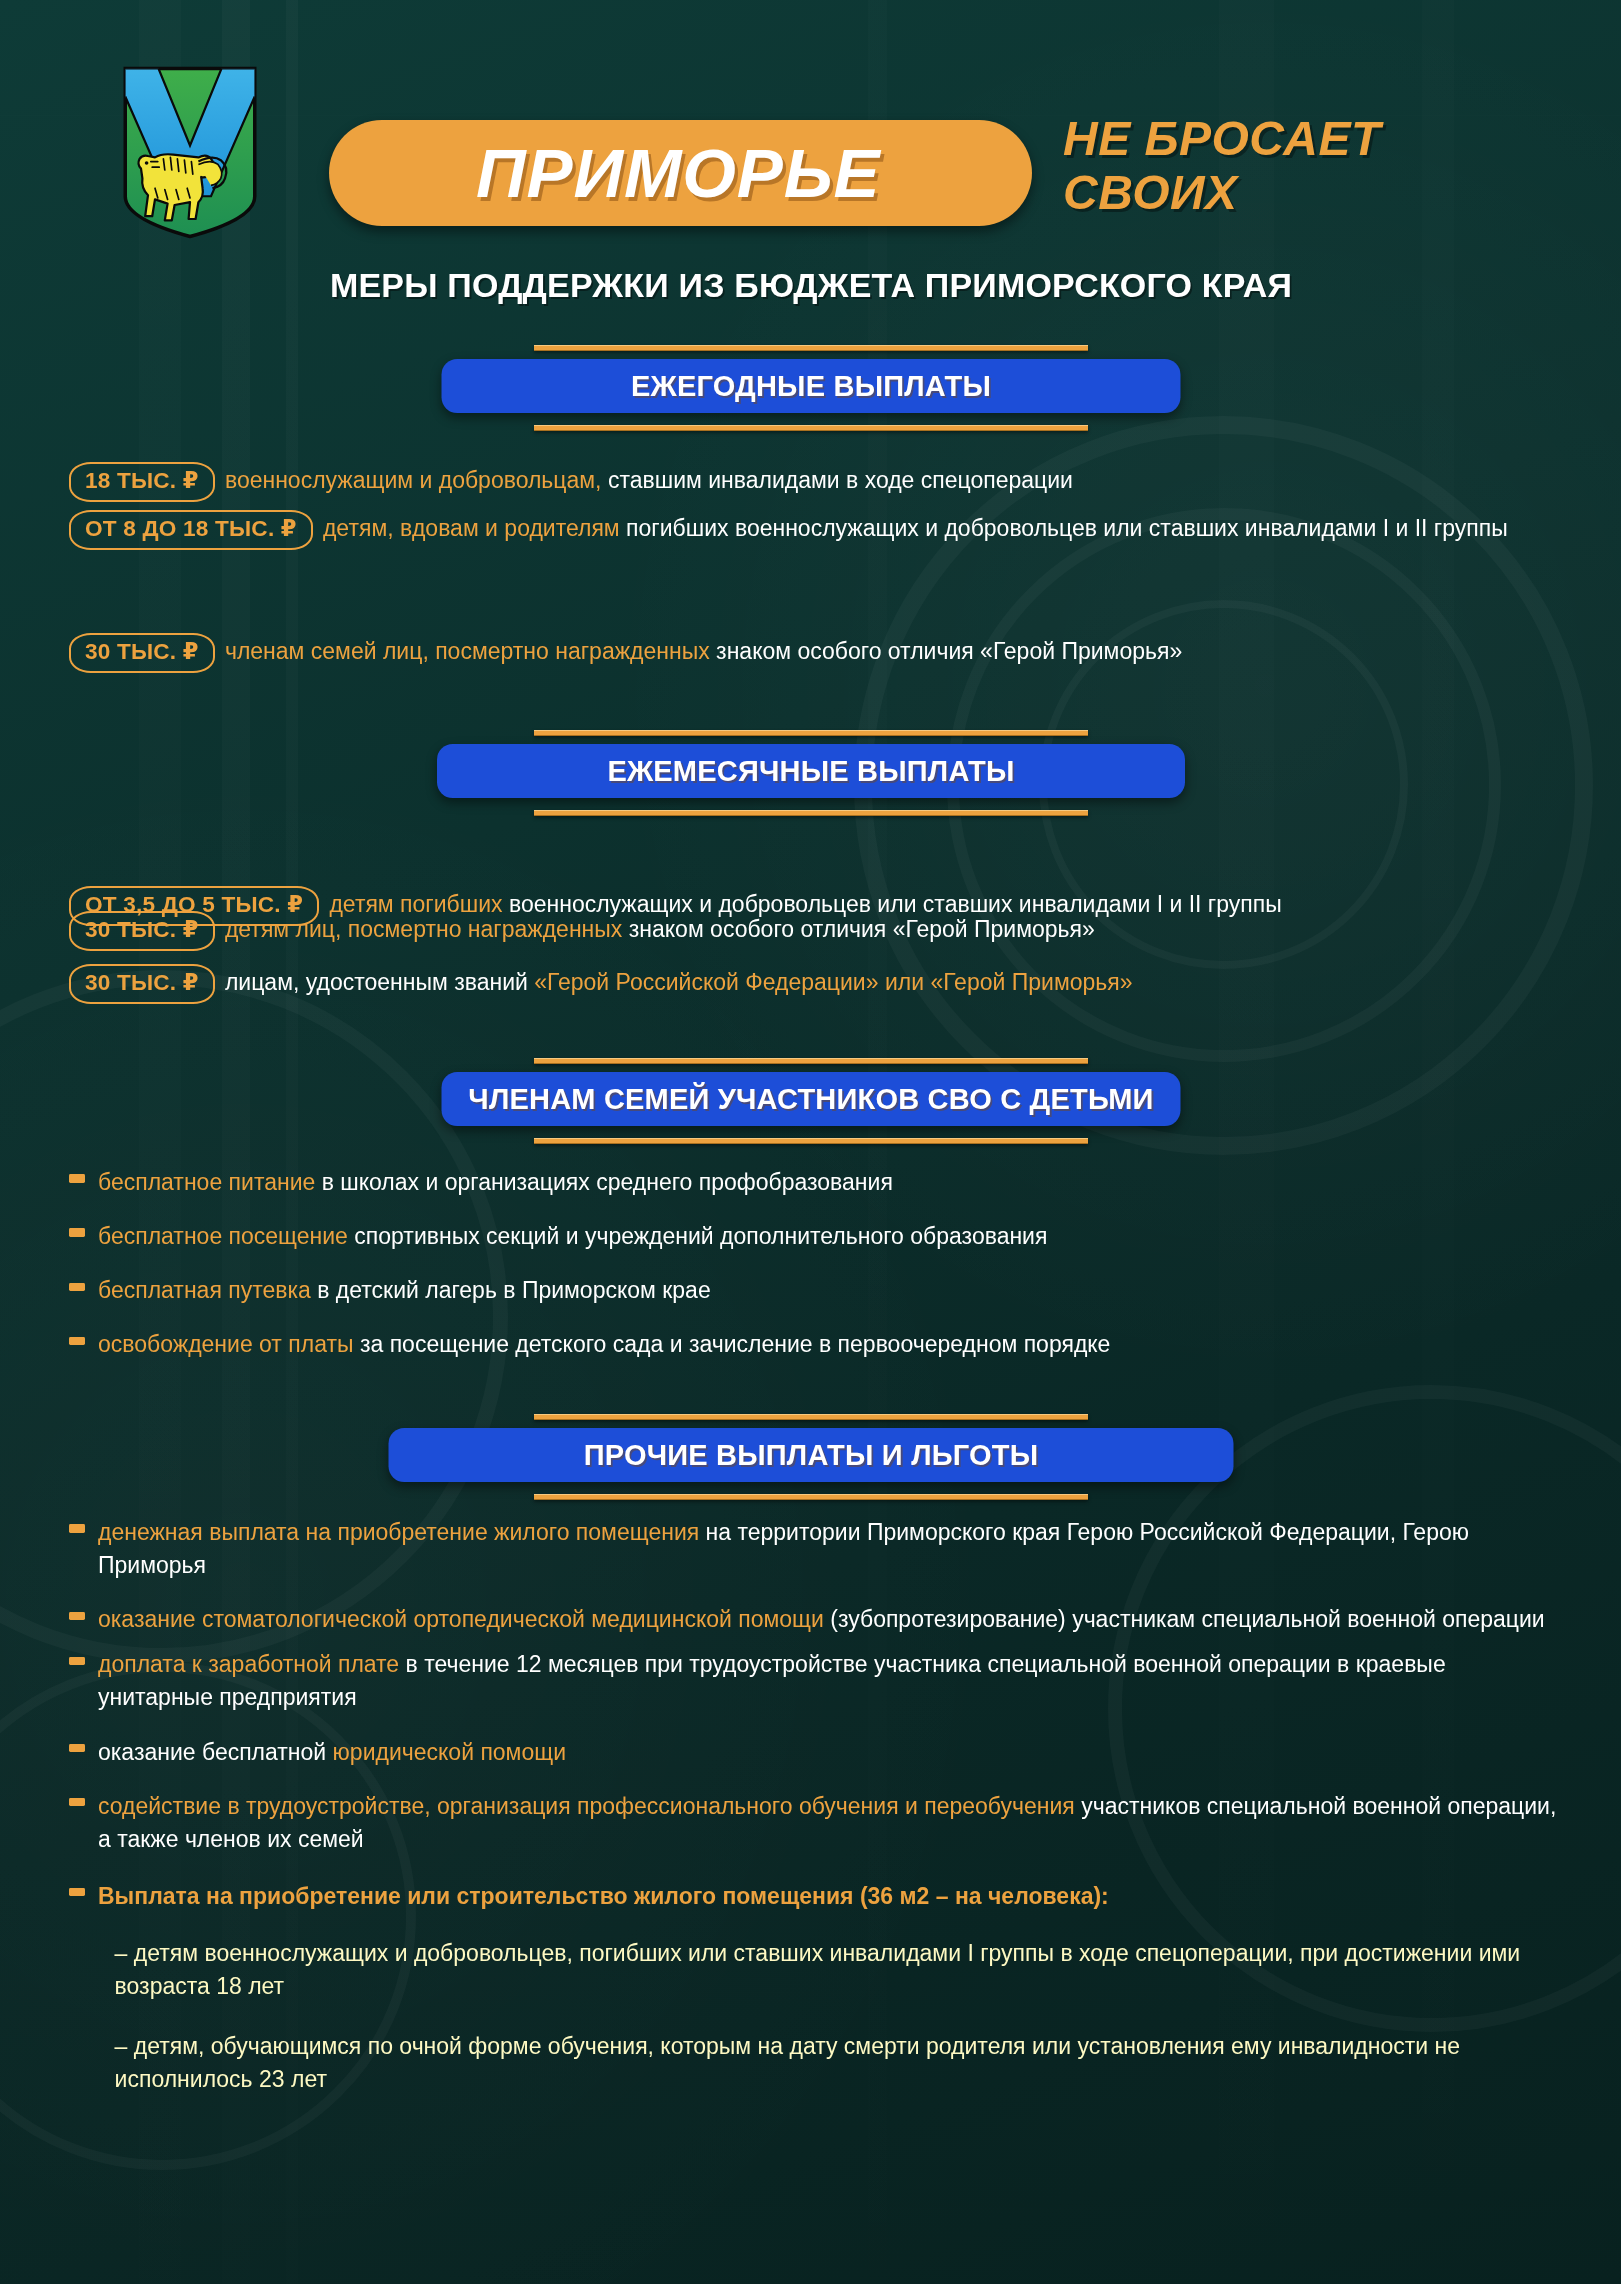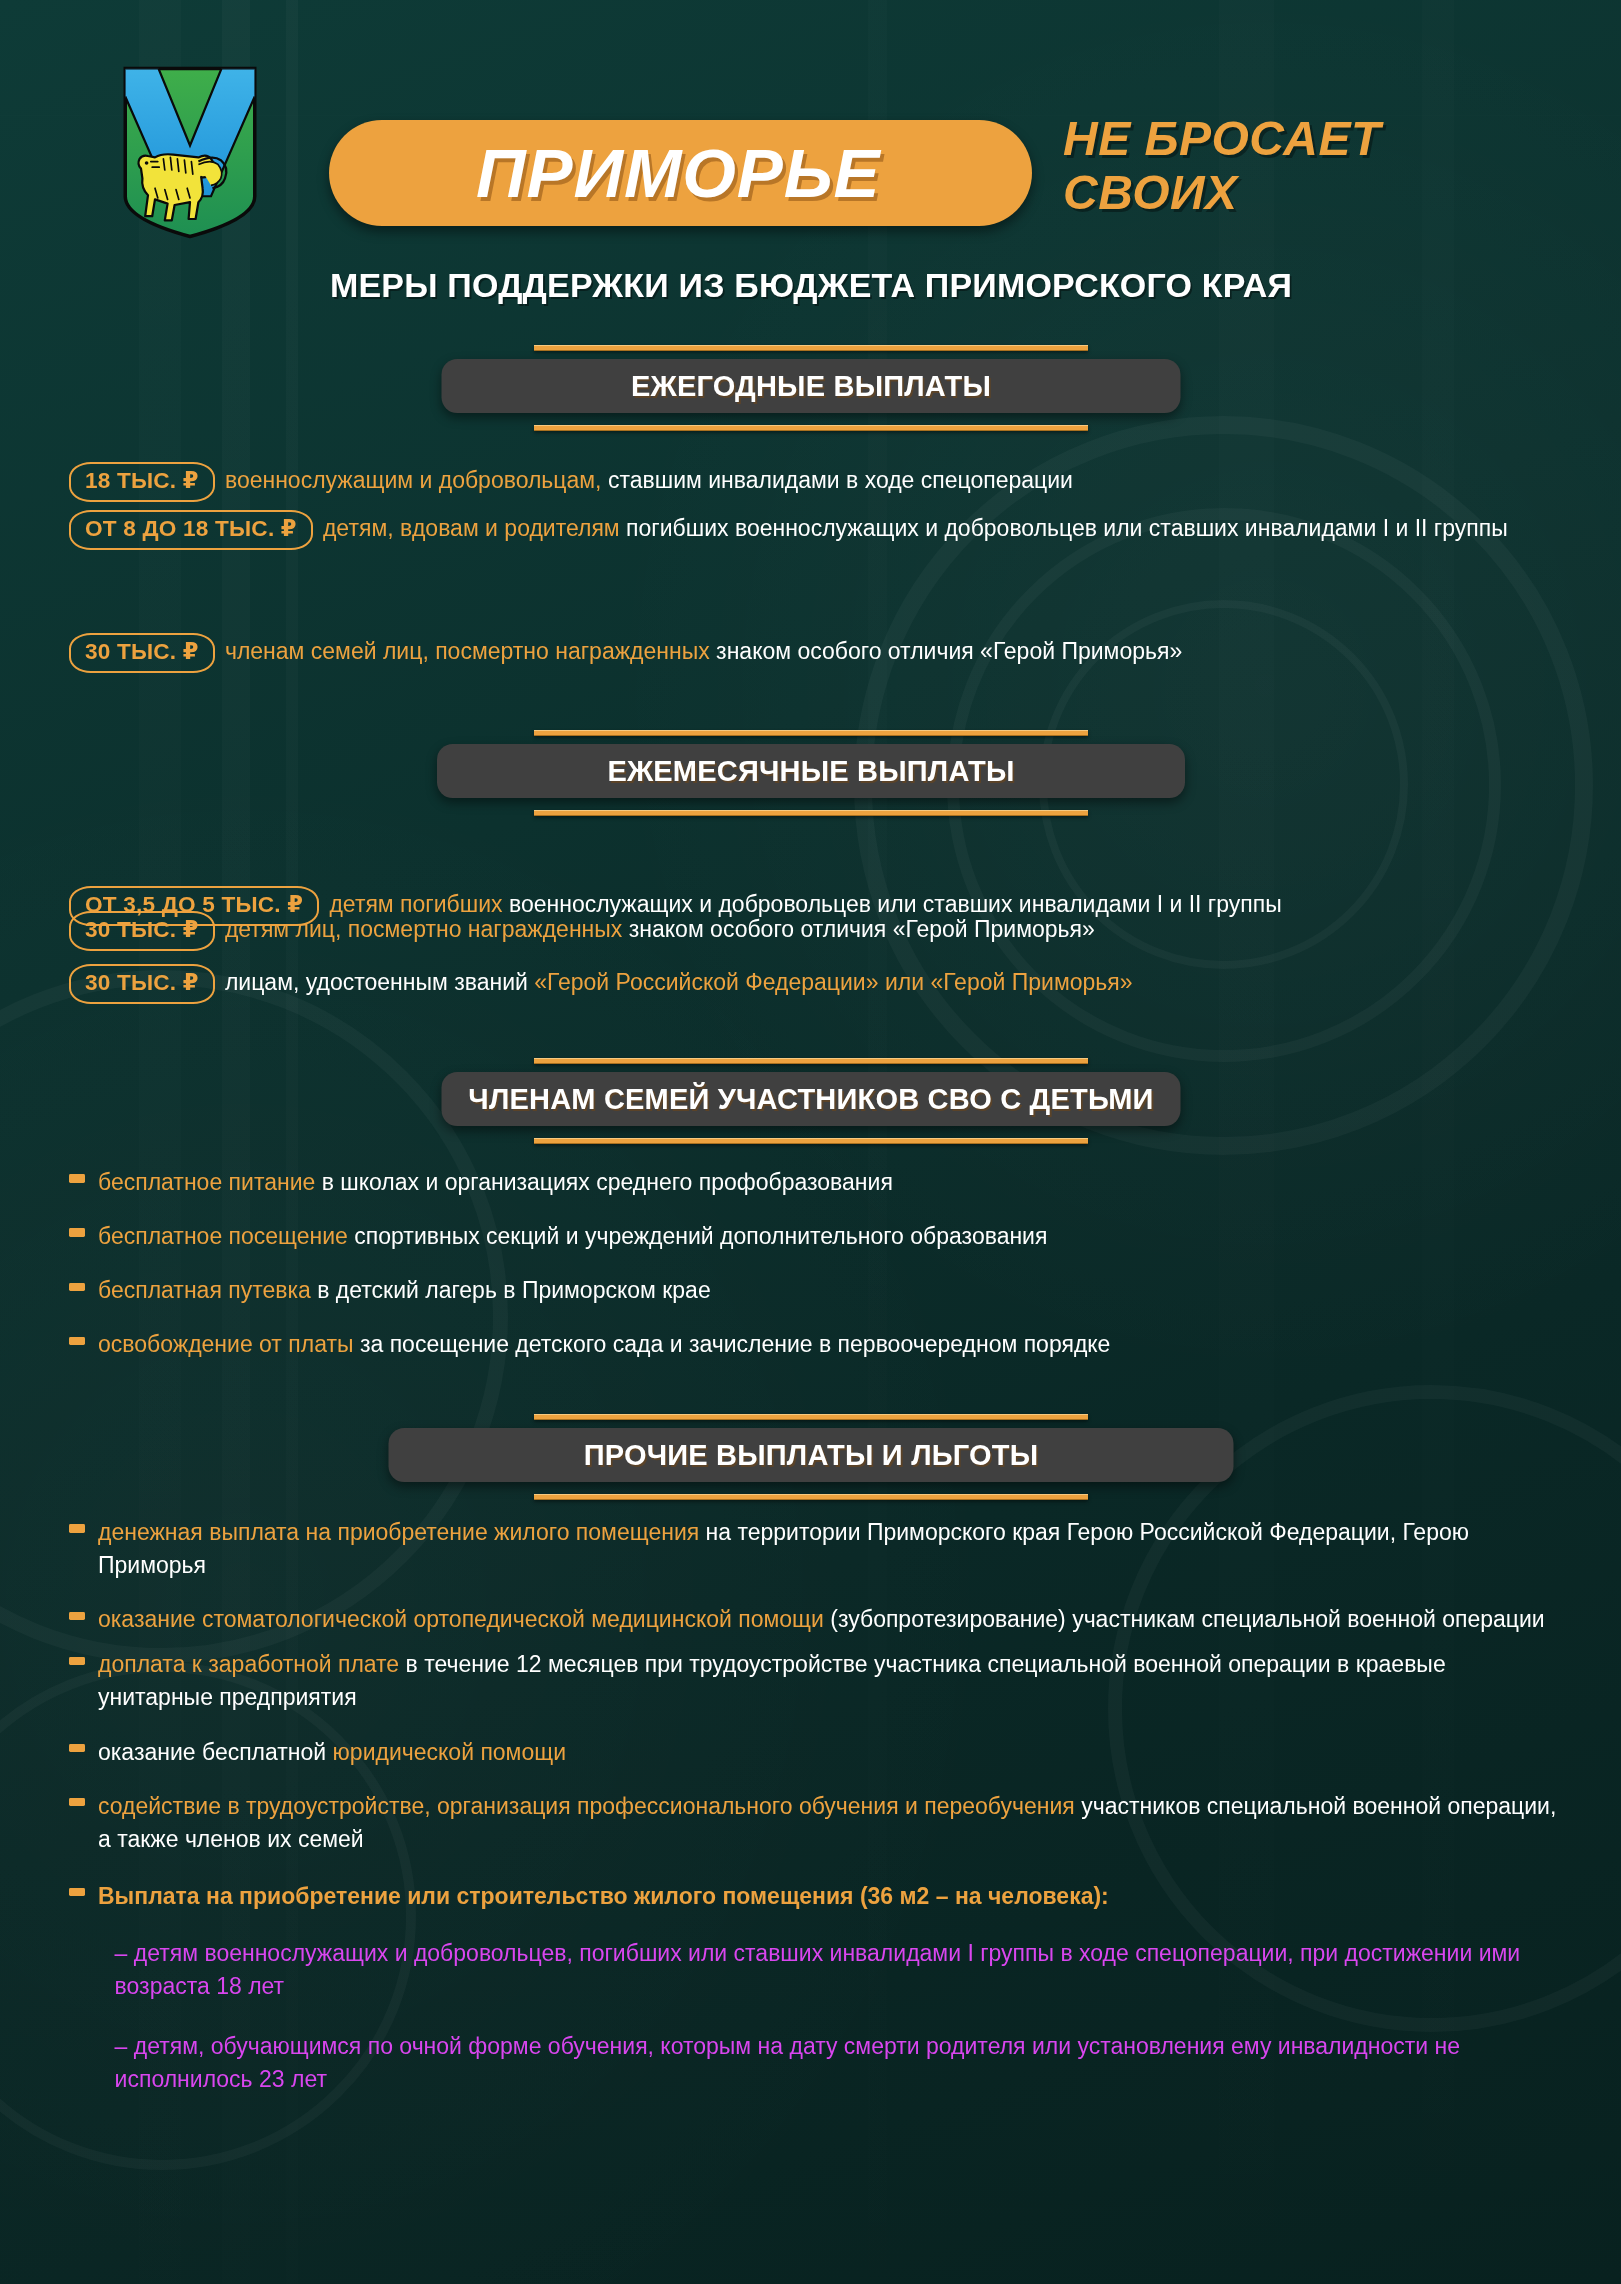--- a/index.html
+++ b/index.html
@@ -83,21 +83,21 @@
     position:absolute; left:50%; transform:translateX(-50%);
     width:554px; height:5.5px;
     background:#eda23f;
     border-top:1.4px solid #f7c97f;
     border-bottom:1.4px solid #a9701f;
     box-shadow:0 1.8px 3.7px rgba(0,0,0,0.45);
   }
   .pill {
     position:absolute; left:50%; transform:translateX(-50%);
     height:54px;
-    background:#404040;
+    background:#1d4ed8;
     border-radius:15.7px;
     box-shadow:0 4.6px 10.2px rgba(0,0,0,0.45);
     display:flex; align-items:center; justify-content:center;
   }
   .pill span {
     font-size:29px; font-weight:bold; color:#ffffff; letter-spacing:0.2px;
     text-shadow:1.8px 2.3px 0 rgba(125,70,12,0.45);
   }
 
   
@@ -123,21 +123,21 @@
   .bitem { position:relative; padding-left:29px; }
   .bmark {
     position:absolute; left:0; top:8.3px;
     width:15.7px; height:8.3px; background:#eda23f;
     border-radius:1.4px;
   }
   .btext { font-size:23px; line-height:1.44; }
   .btext .o { color:#eda23f; }
   .btext .w { color:#ffffff; }
   .btext.bold { font-weight:bold; }
-  .subtext { font-size:23px; line-height:1.44; color:#d946ef; }
+  .subtext { font-size:23px; line-height:1.44; color:#fef9c3; }
 </style>
 </head>
 <body>
 
 <div id="bg">
   <div class="vstripe" style="left:222px;width:28px;"></div>
   <div class="vstripe" style="left:286px;width:12px;"></div>
   <div class="vstripe" style="left:139px;width:42px;opacity:.6;"></div>
   <div class="vstripe" style="left:868px;width:18.5px;opacity:.5;"></div>
   <div class="vstripe" style="left:1219px;width:55px;opacity:.45;"></div>

